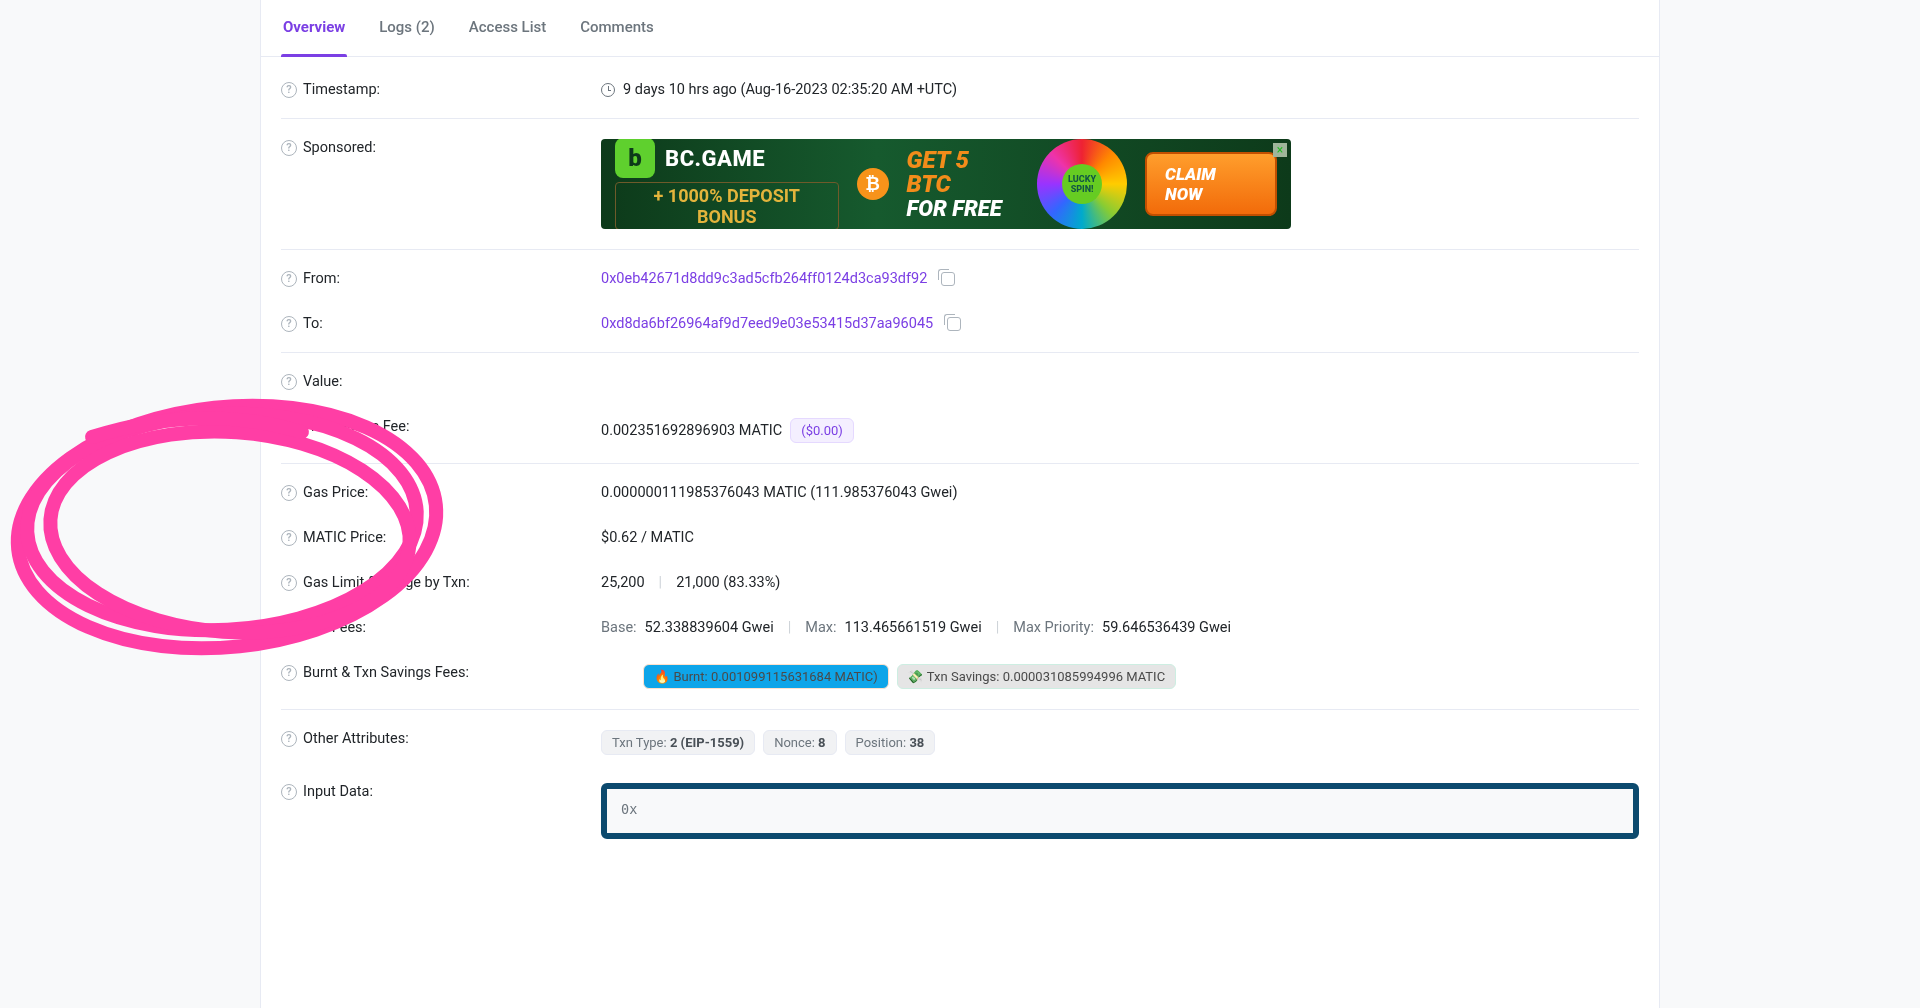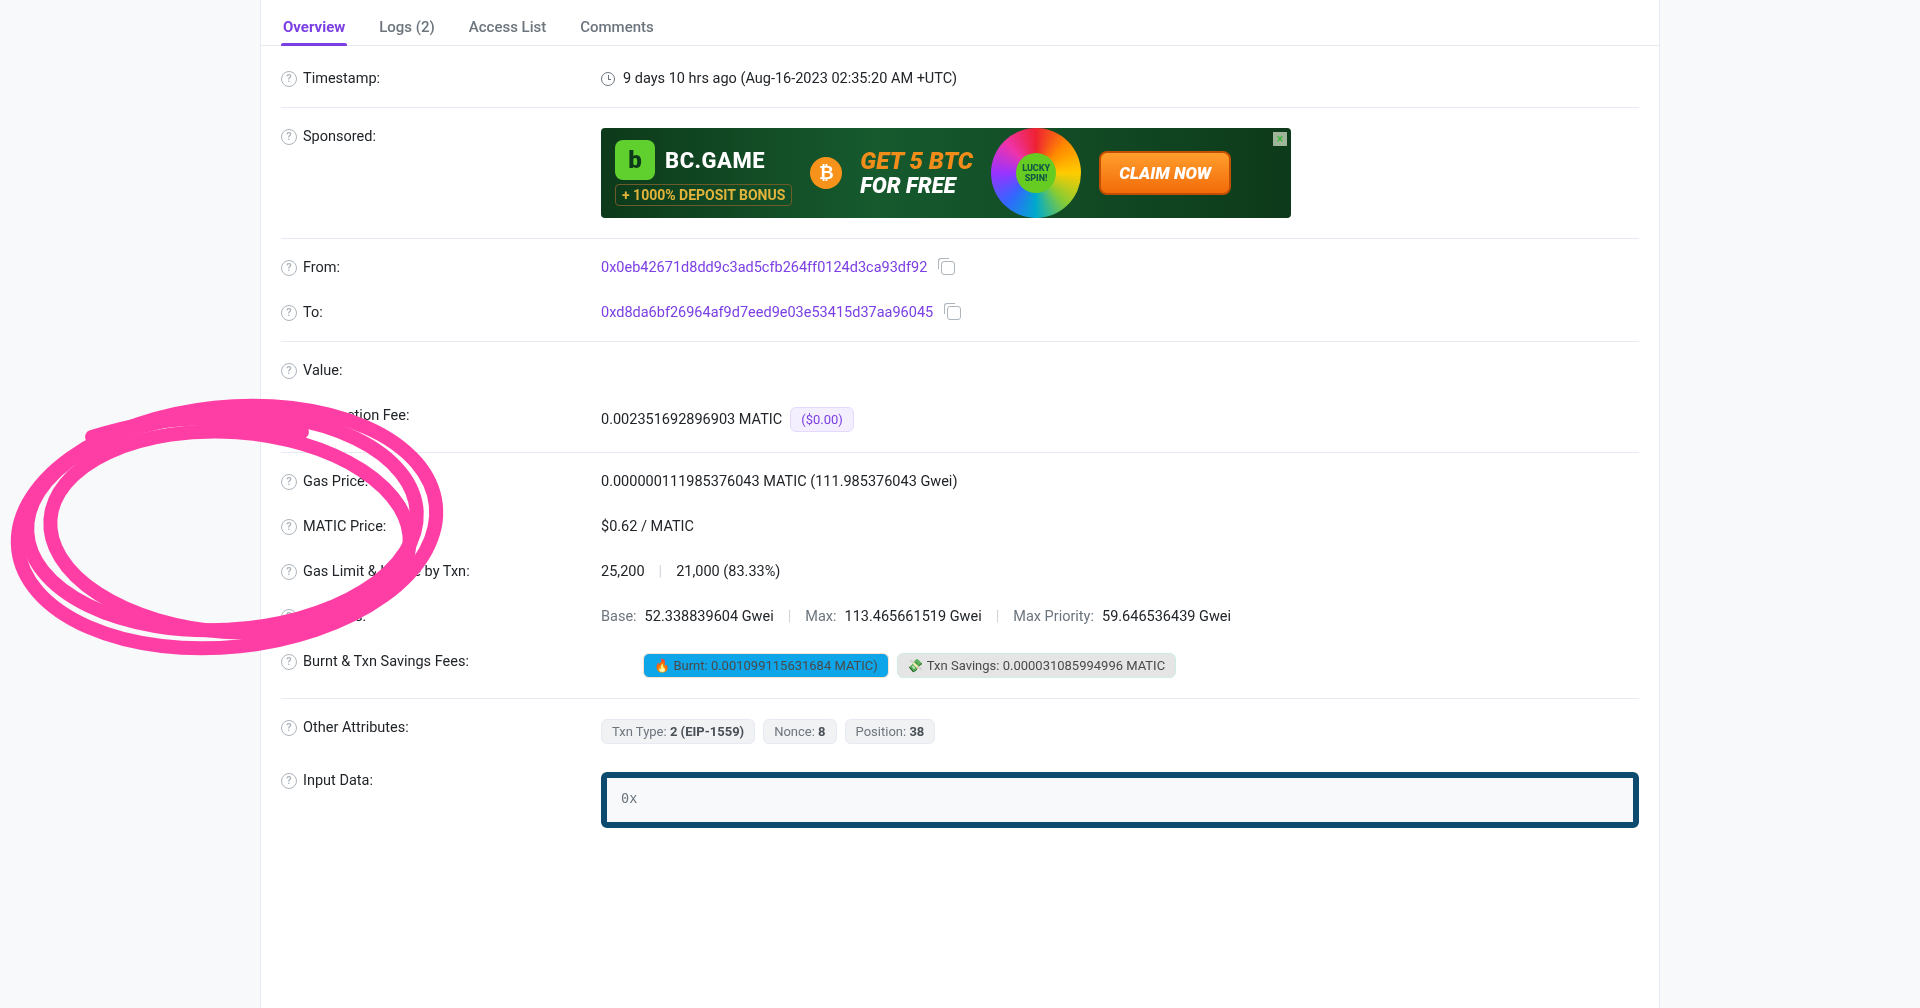--- a/index.html
+++ b/index.html
@@ -17,21 +17,21 @@
   border-right: 1px solid #e7eaf3;
   min-height: 100vh;
 }
 .tabs {
   display: flex;
   gap: 30px;
   padding: 8px 20px 0 20px;
   border-bottom: 1px solid #e7eaf3;
 }
 .tab {
-  padding: 10px 2px 9px 2px;
+  padding: 10px 2px 20px 2px;
   color: #6c757d;
   font-weight: 500;
   font-size: 15px;
   cursor: pointer;
   position: relative;
 }
 .tab.active {
   color: #7b3fe4;
   font-weight: 700;
 }
@@ -169,21 +169,21 @@
   align-items: center;
   justify-content: center;
   color: #0d3a1a;
   font-weight: 900;
   font-size: 24px;
 }
 .ad-brand { color: #fff; font-weight: 800; font-size: 22px; letter-spacing: .5px; text-align: center; }
 .ad-sub {
   color: #e3b43c;
   font-weight: 700;
-  font-size: 14px;
+  font-size: 18px;
   border: 1px solid #6f5a2a;
   padding: 2px 6px;
   border-radius: 4px;
   margin-top: 4px;
   display: inline-block;
   text-align: center;
 }
 .ad-coin {
   width: 32px; height: 32px;
   background: #f7931a;

